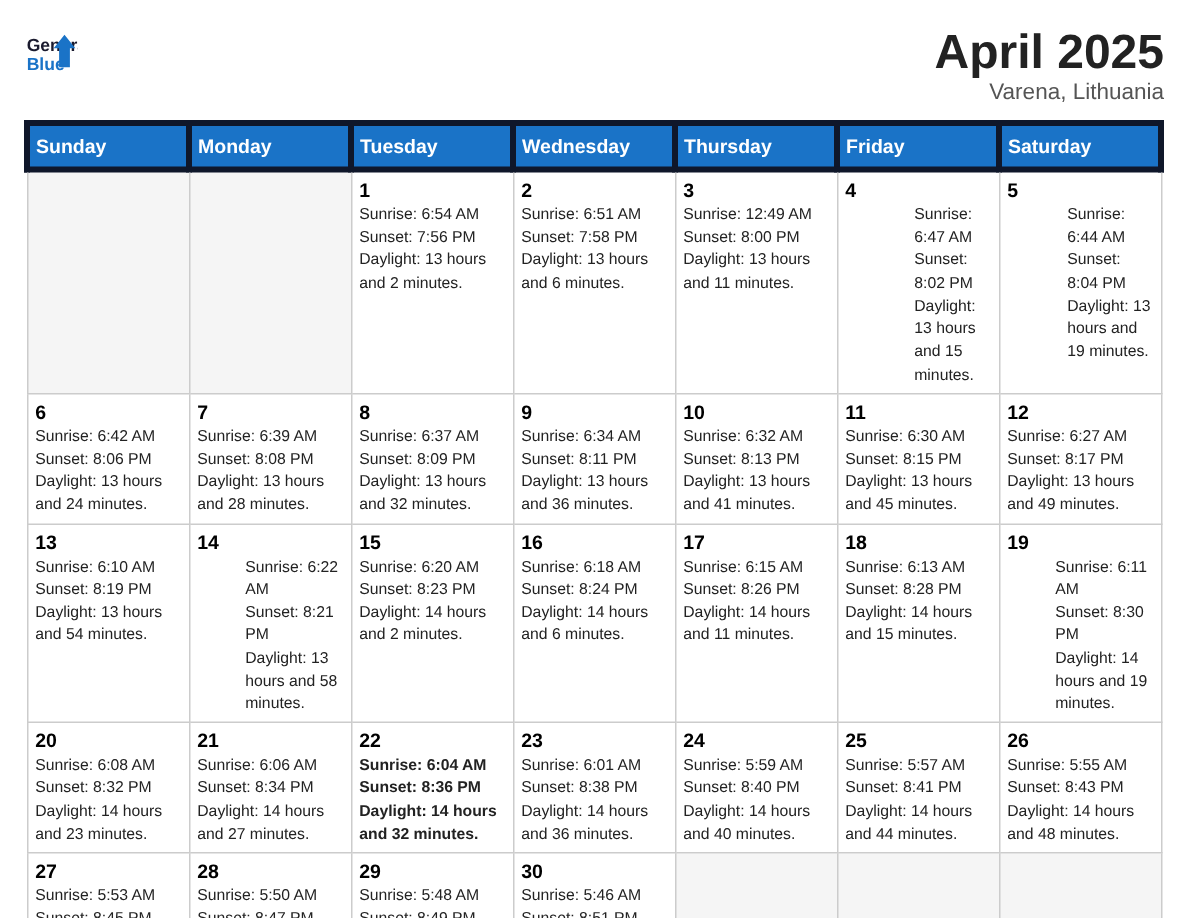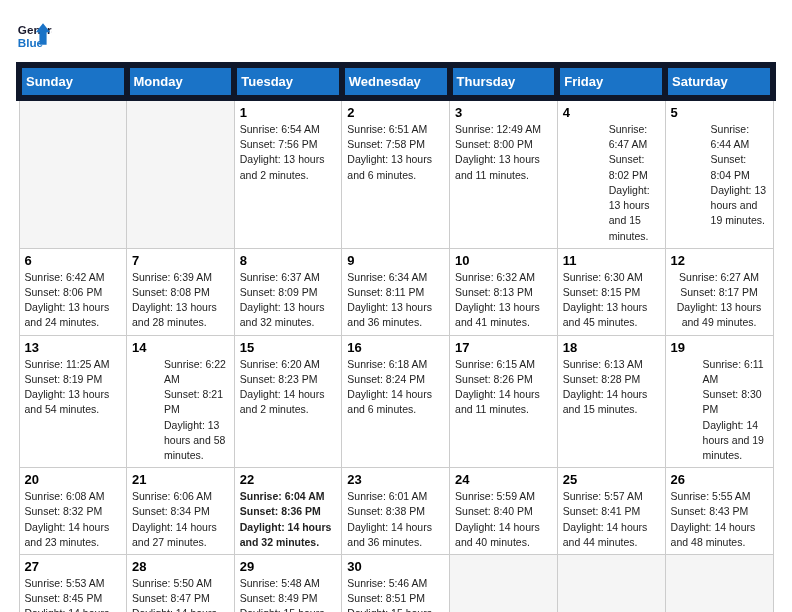--- a/index.html
+++ b/index.html
@@ -42,21 +42,21 @@
       border-collapse: collapse;
       font-size: 11px;
     }
     thead tr th {
       background-color: #1a73c7;
       color: #fff;
       padding: 6px 4px;
       text-align: left;
       font-size: 13px;
       font-weight: bold;
-      border: 6px solid #0f172a;
+      border: 4px solid #0f172a;
     }
     tbody tr td {
       border: 1px solid #ccc;
       vertical-align: top;
       padding: 4px 5px;
       width: 108px;
       min-height: 80px;
       background: #fff;
     }
     tbody tr td.empty {
@@ -91,20 +91,24 @@
 </head>
 <body>
 
 <div class="header">
   <div class="logo">
     <svg class="logo-icon" viewBox="0 0 40 40">
       <text x="2" y="20" font-size="13" font-weight="bold" fill="#1a1a2e">General</text>
       <text x="2" y="34" font-size="13" font-weight="bold" fill="#1a73c7">Blue</text>
       <polygon points="30,8 38,18 34,18 34,32 26,32 26,18 22,18" fill="#1a73c7"></polygon>
     </svg>
+  </div>
+  <div class="title-block">
+    <div class="month-title">April 2025</div>
+    <div class="subtitle">Varena, Lithuania</div>
   </div>
 </div>
 
 <table>
   <thead>
     <tr>
     <th>Sunday</th>
         <th>Monday</th>
         <th>Tuesday</th>
         <th>Wednesday</th>
@@ -180,29 +184,29 @@
 Daylight: 13 hours and 41 minutes.</div>
         </td>
         <td>
           <div class="day-num">11</div>
           <div class="day-info" style="white-space: pre-line;">Sunrise: 6:30 AM
 Sunset: 8:15 PM
 Daylight: 13 hours and 45 minutes.</div>
         </td>
         <td>
           <div class="day-num">12</div>
-          <div class="day-info" style="white-space: pre-line; text-align: center;">Sunrise: 6:27 AM
+          <div class="day-info" style="white-space: pre-line;">Sunrise: 6:27 AM
 Sunset: 8:17 PM
 Daylight: 13 hours and 49 minutes.</div>
         </td>
       </tr>
       <tr>
         <td>
           <div class="day-num">13</div>
-          <div class="day-info" style="white-space: pre-line;">Sunrise: 11:25 AM
+          <div class="day-info" style="white-space: pre-line;">Sunrise: 6:10 AM
 Sunset: 8:19 PM
 Daylight: 13 hours and 54 minutes.</div>
         </td>
         <td>
           <div class="day-num">14</div>
           <div class="day-info" style="white-space: pre-line; margin-left: 32px;">Sunrise: 6:22 AM
 Sunset: 8:21 PM
 Daylight: 13 hours and 58 minutes.</div>
         </td>
         <td>

